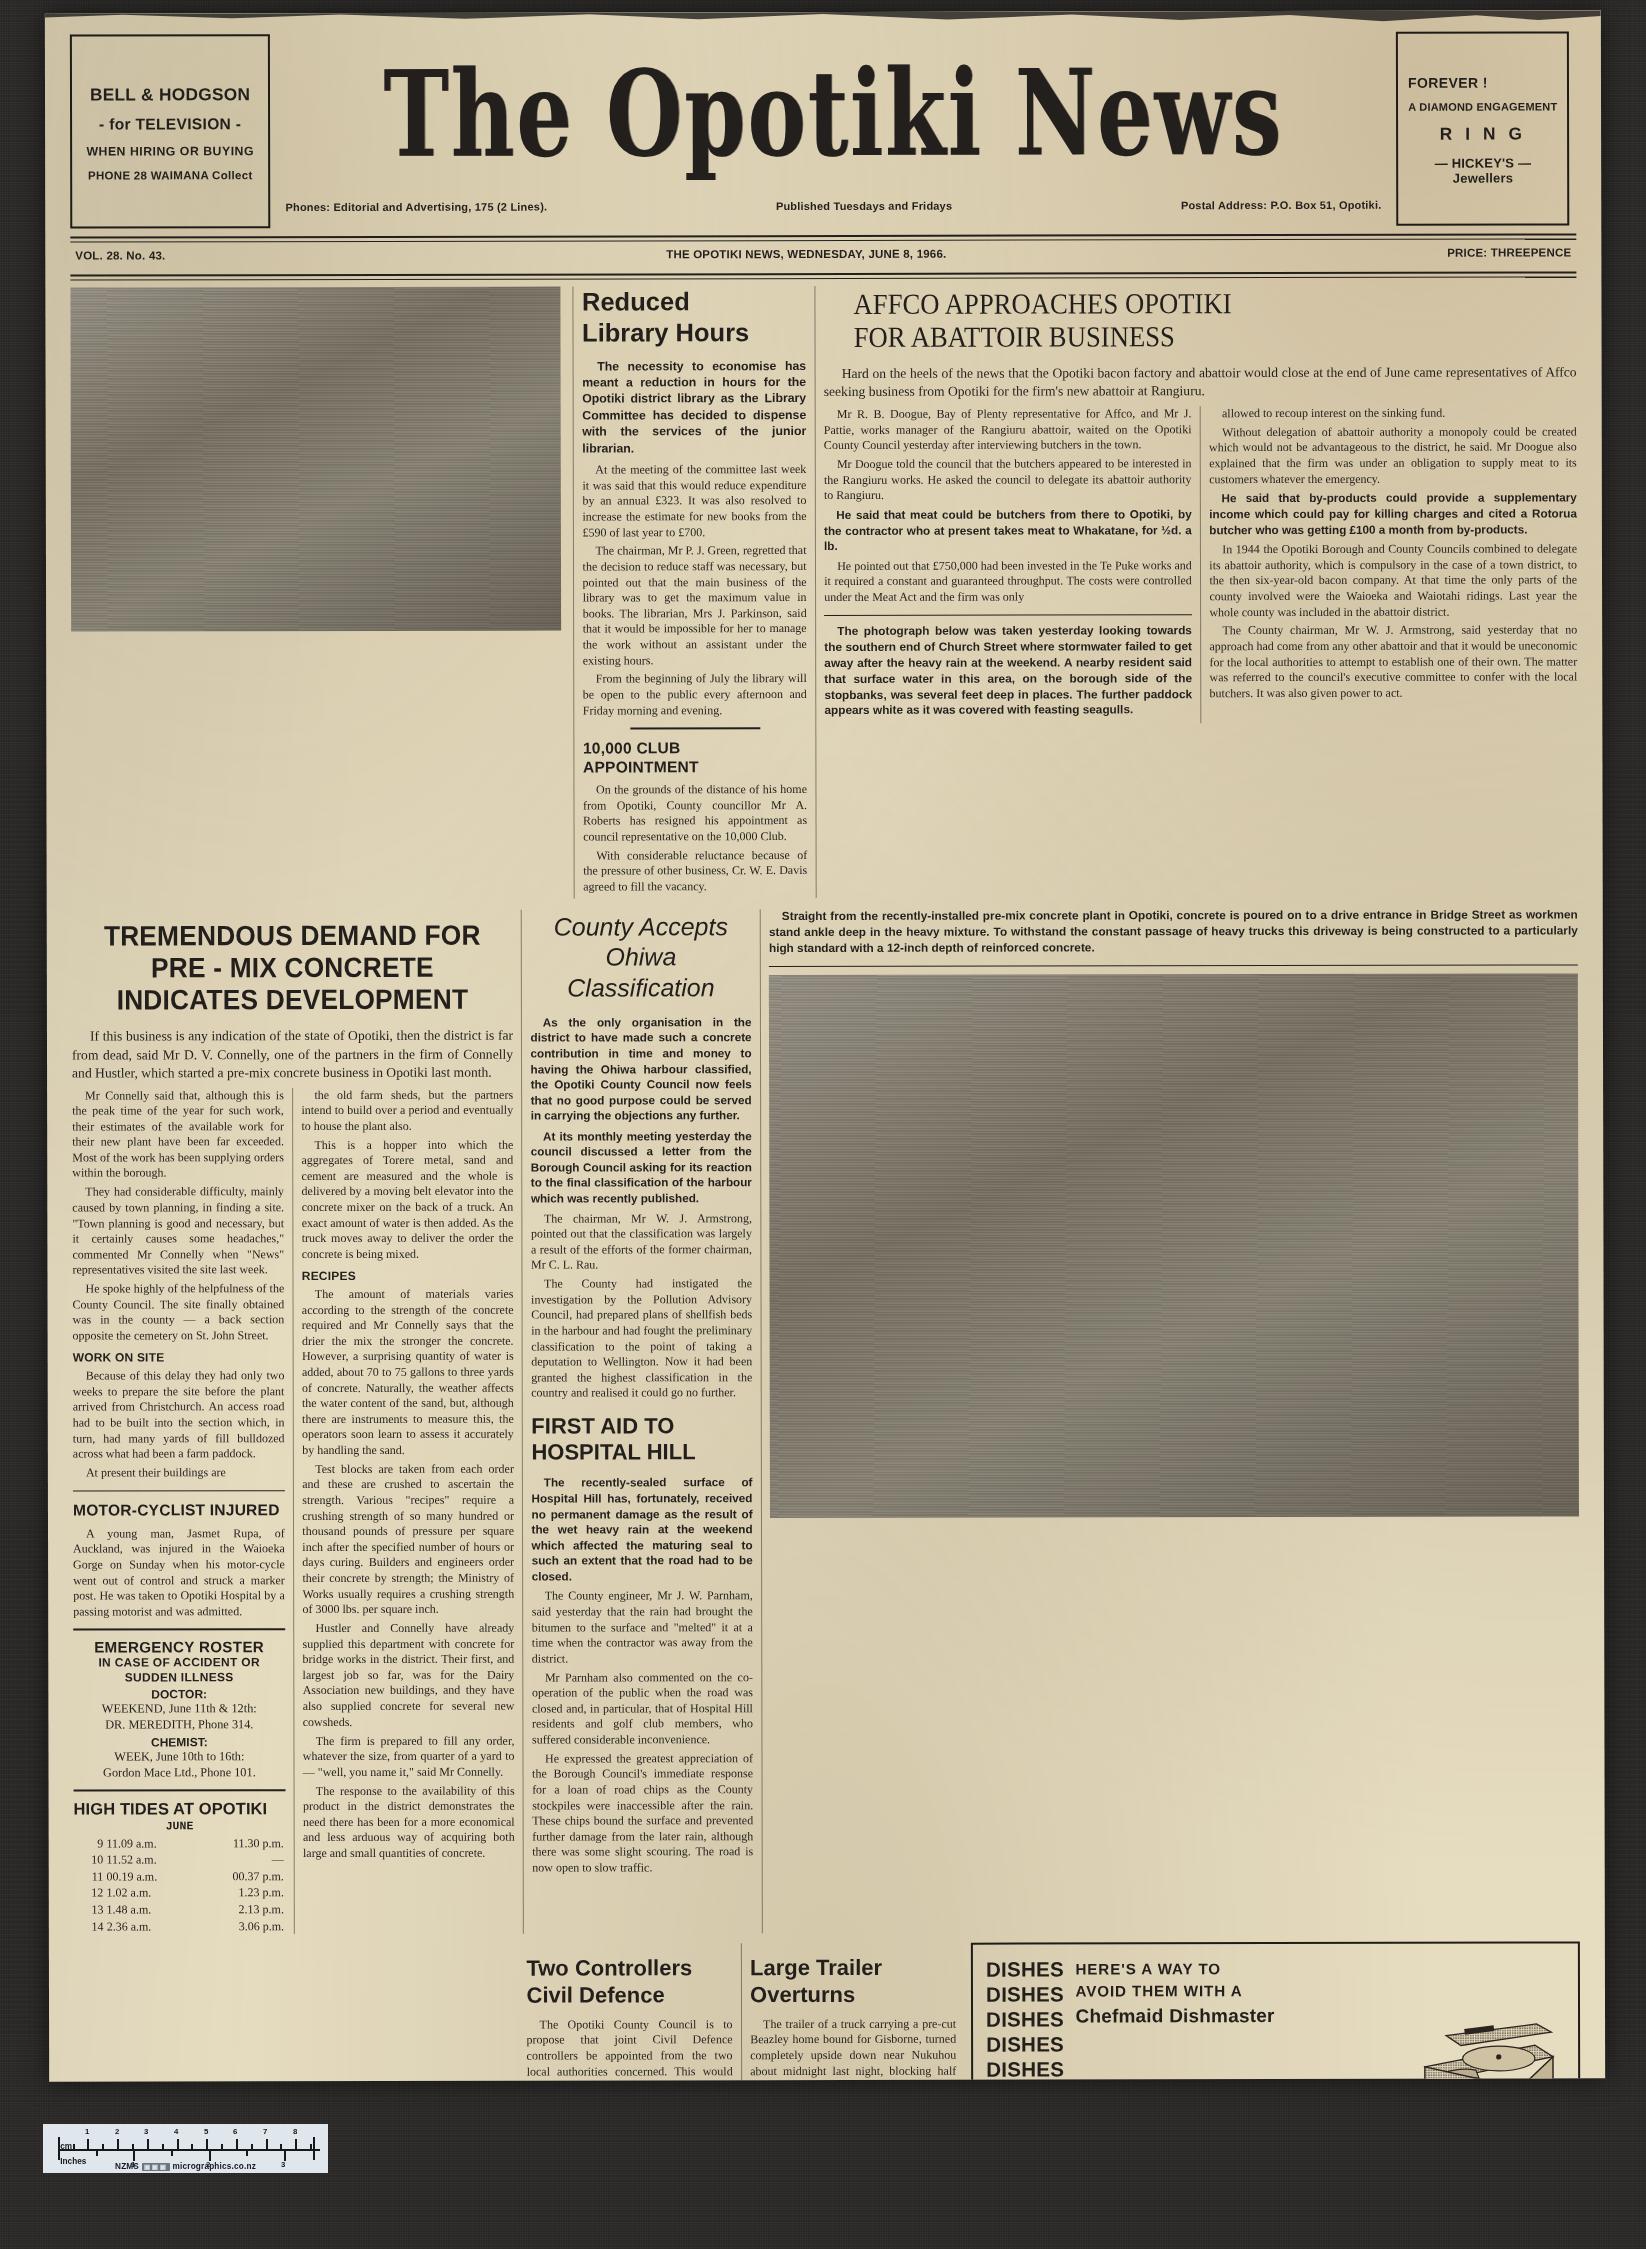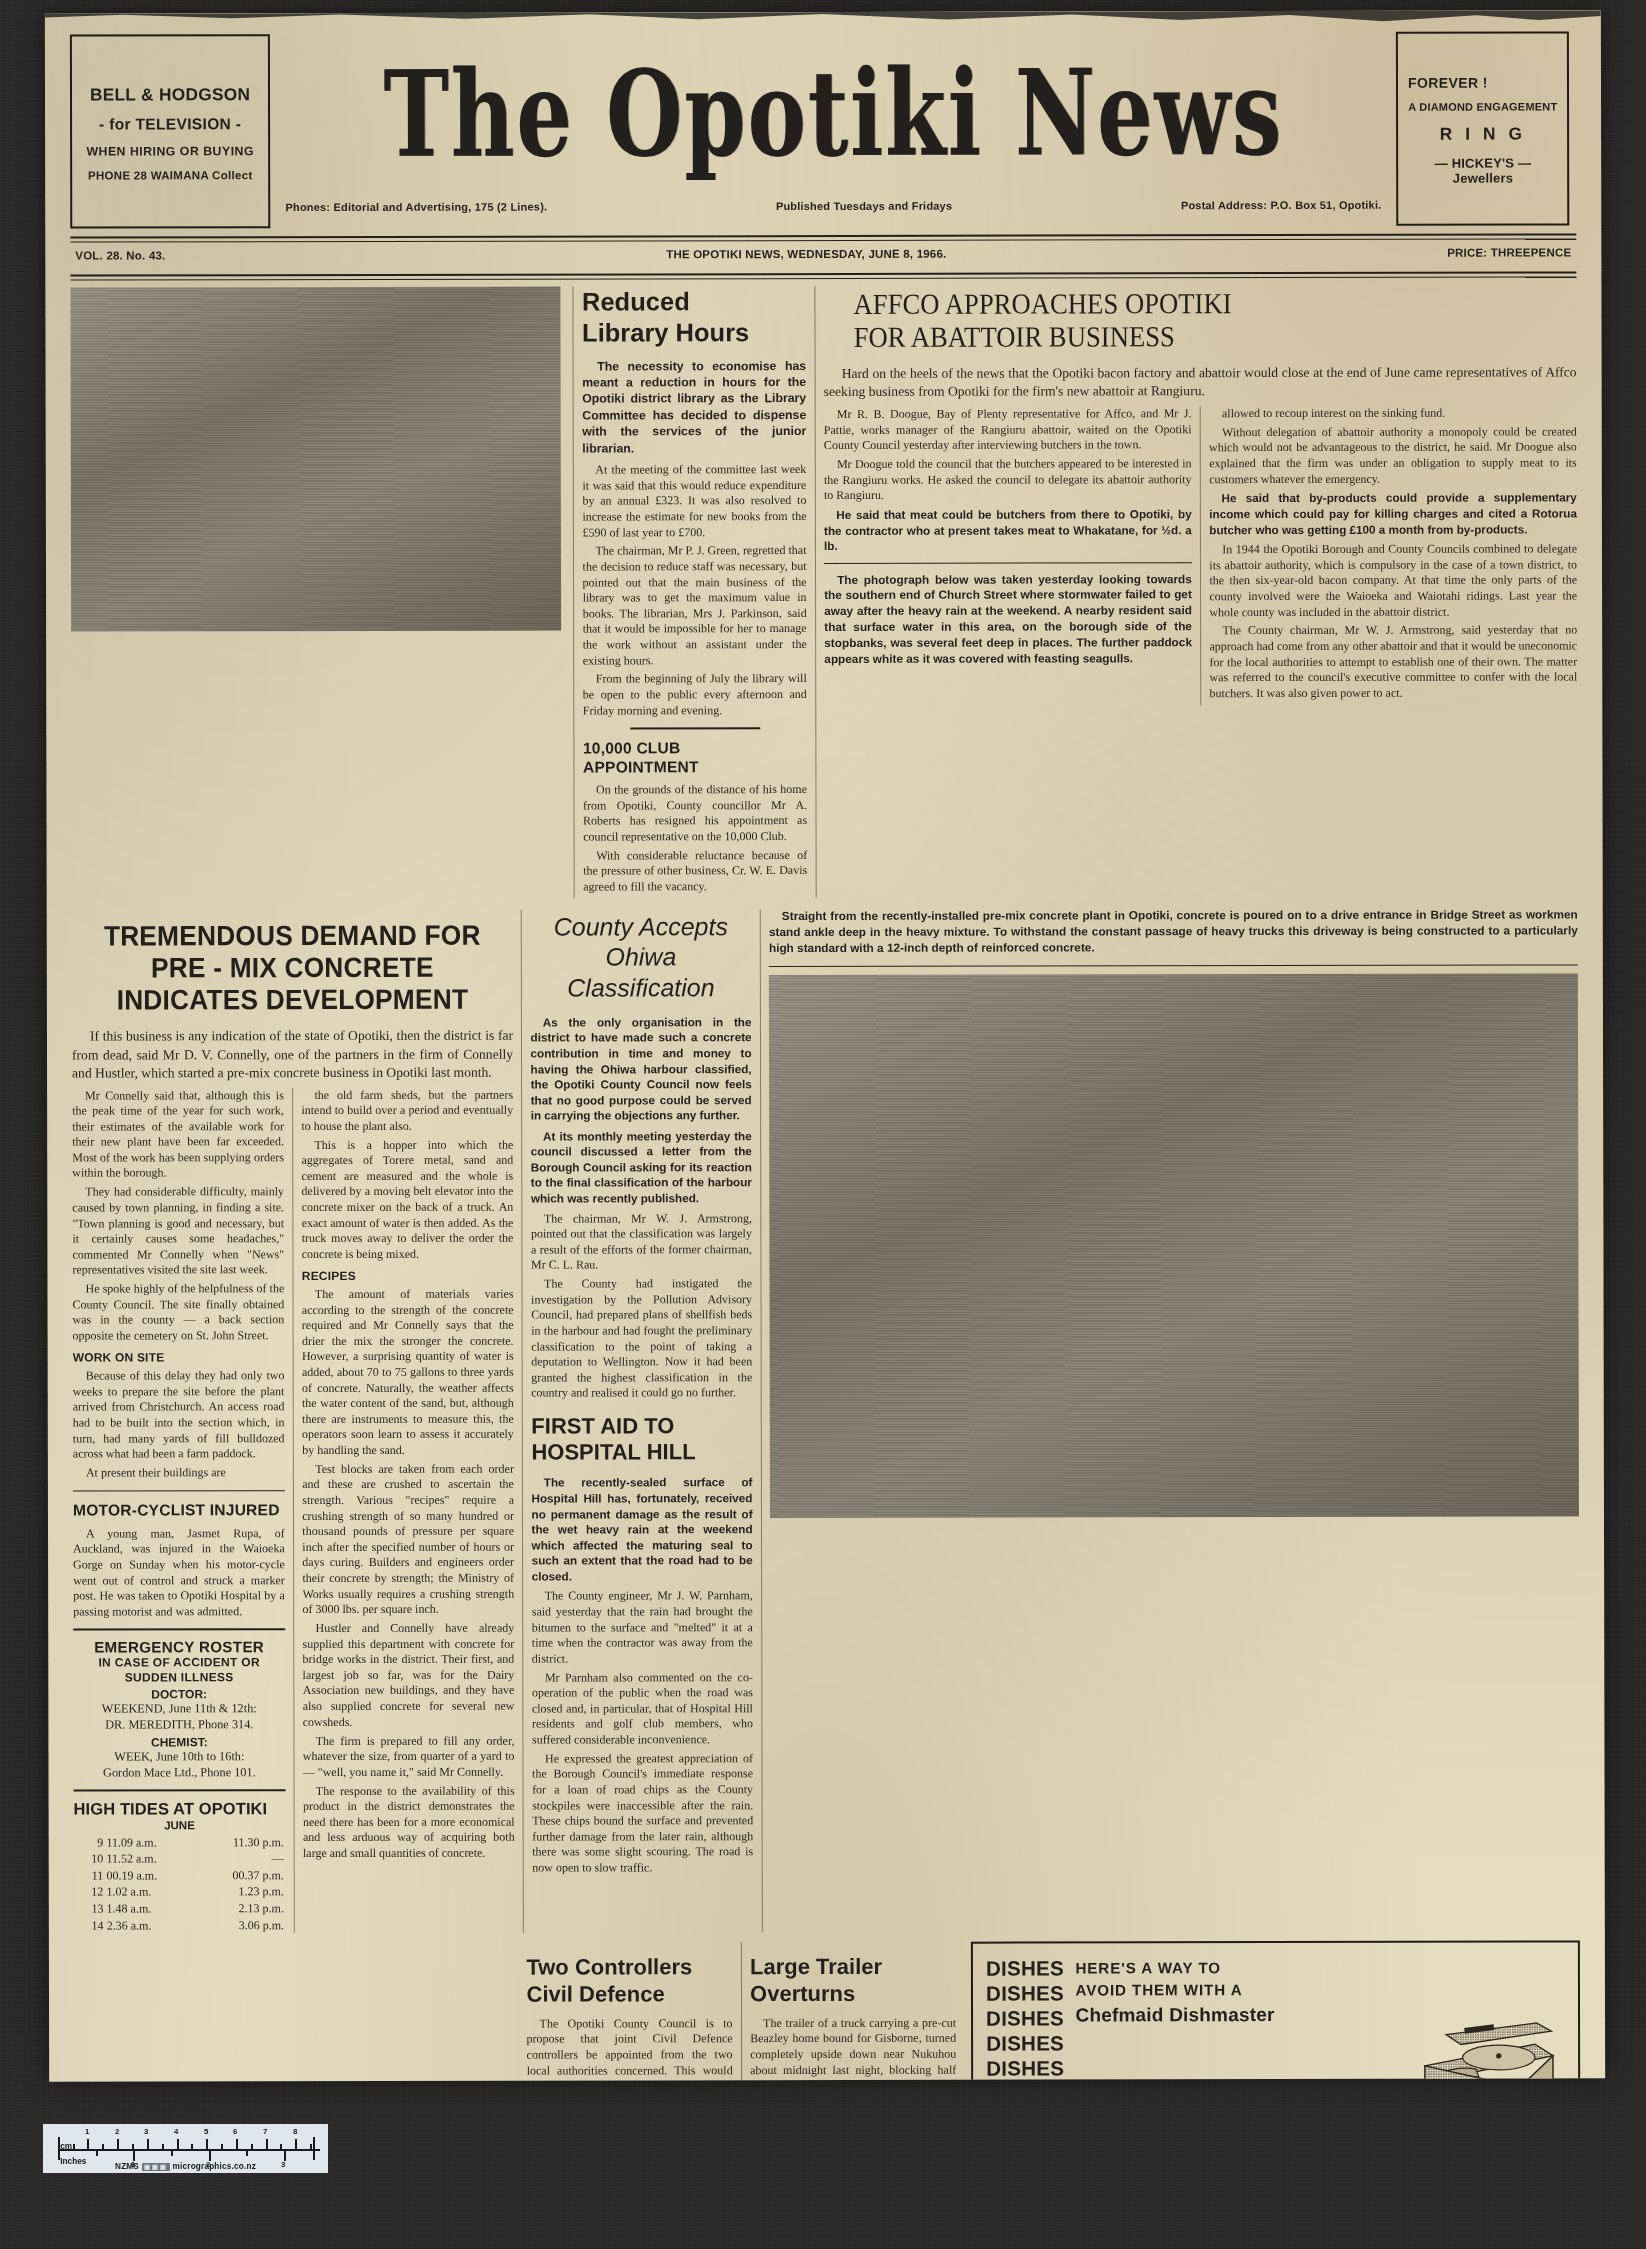--- a/index.html
+++ b/index.html
@@ -154,21 +154,21 @@
     font-size:12px;margin:6.6px 0 4.1px;letter-spacing:0.2px;
   }
   .hr-short{height:1.6px;background:#231f1c;width:58%;margin:9px auto 8.2px;}
   .hr-full{height:1.6px;background:#231f1c;width:100%;margin:9px 0 8.2px;}
 
   
   .tide-title{
     font-family:"Liberation Sans",sans-serif;font-weight:bold;
     font-size:16.5px;letter-spacing:0.1px;margin:5px 0 1.6px;
   }
-  .tide-month{font-family:Liberation Sans, sans-serif;font-weight:bold;font-size:11.5px;text-align:center;margin-bottom:2.5px;}
+  .tide-month{font-family:Liberation Mono, monospace;font-weight:bold;font-size:11.5px;text-align:center;margin-bottom:2.5px;}
   table.tides{width:100%;border-collapse:collapse;font-size:12px;}
   table.tides td{padding:0.8px 1.6px;}
   .td-day{width:28px;text-align:right;padding-right:5.8px;}
   .td-am{text-align:left;}
   .td-pm{text-align:right;}
 
   .roster{text-align:center;}
   .roster .rt{font-family:"Liberation Sans",sans-serif;font-weight:bold;font-size:15.2px;letter-spacing:0.3px;}
   .roster .rs{font-family:"Liberation Sans",sans-serif;font-weight:bold;font-size:12px;letter-spacing:0.3px;line-height:1.2;}
   .roster .rl{font-family:"Liberation Sans",sans-serif;font-weight:bold;font-size:12px;margin-top:3.3px;}
@@ -296,20 +296,21 @@
         <div class="hl-affco">
           <div>AFFCO APPROACHES OPOTIKI</div>
           <div>FOR ABATTOIR BUSINESS</div>
         </div>
         <p class="lead">Hard on the heels of the news that the Opotiki bacon factory and abattoir would close at the end of June came representatives of Affco seeking business from Opotiki for the firm's new abattoir at Rangiuru.</p>
         <div style="display:flex;">
           <div style="flex:1;">
             <p class="body">Mr R. B. Doogue, Bay of Plenty representative for Affco, and Mr J. Pattie, works manager of the Rangiuru abattoir, waited on the Opotiki County Council yesterday after interviewing butchers in the town.</p>
             <p class="body">Mr Doogue told the council that the butchers appeared to be interested in the Rangiuru works. He asked the council to delegate its abattoir authority to Rangiuru.</p>
             <p class="bold">He said that meat could be butchers from there to Opotiki, by the contractor who at present takes meat to Whakatane, for ½d. a lb.</p>
+            <p class="body">He pointed out that £750,000 had been invested in the Te Puke works and it required a constant and guaranteed throughput. The costs were controlled under the Meat Act and the firm was only</p>
             <div class="hr-full"></div>
             <p class="cap">The photograph below was taken yesterday looking towards the southern end of Church Street where stormwater failed to get away after the heavy rain at the weekend. A nearby resident said that surface water in this area, on the borough side of the stopbanks, was several feet deep in places. The further paddock appears white as it was covered with feasting seagulls.</p>
           </div>
           <div class="vrule"></div>
           <div style="flex:1;">
             <p class="body">allowed to recoup interest on the sinking fund.</p>
             <p class="body">Without delegation of abattoir authority a monopoly could be created which would not be advantageous to the district, he said. Mr Doogue also explained that the firm was under an obligation to supply meat to its customers whatever the emergency.</p>
             <p class="bold">He said that by-products could provide a supplementary income which could pay for killing charges and cited a Rotorua butcher who was getting £100 a month from by-products.</p>
             <p class="body">In 1944 the Opotiki Borough and County Councils combined to delegate its abattoir authority, which is compulsory in the case of a town district, to the then six-year-old bacon company. At that time the only parts of the county involved were the Waioeka and Waiotahi ridings. Last year the whole county was included in the abattoir district.</p>
             <p class="body">The County chairman, Mr W. J. Armstrong, said yesterday that no approach had come from any other abattoir and that it would be uneconomic for the local authorities to attempt to establish one of their own. The matter was referred to the council's executive committee to confer with the local butchers. It was also given power to act.</p>

